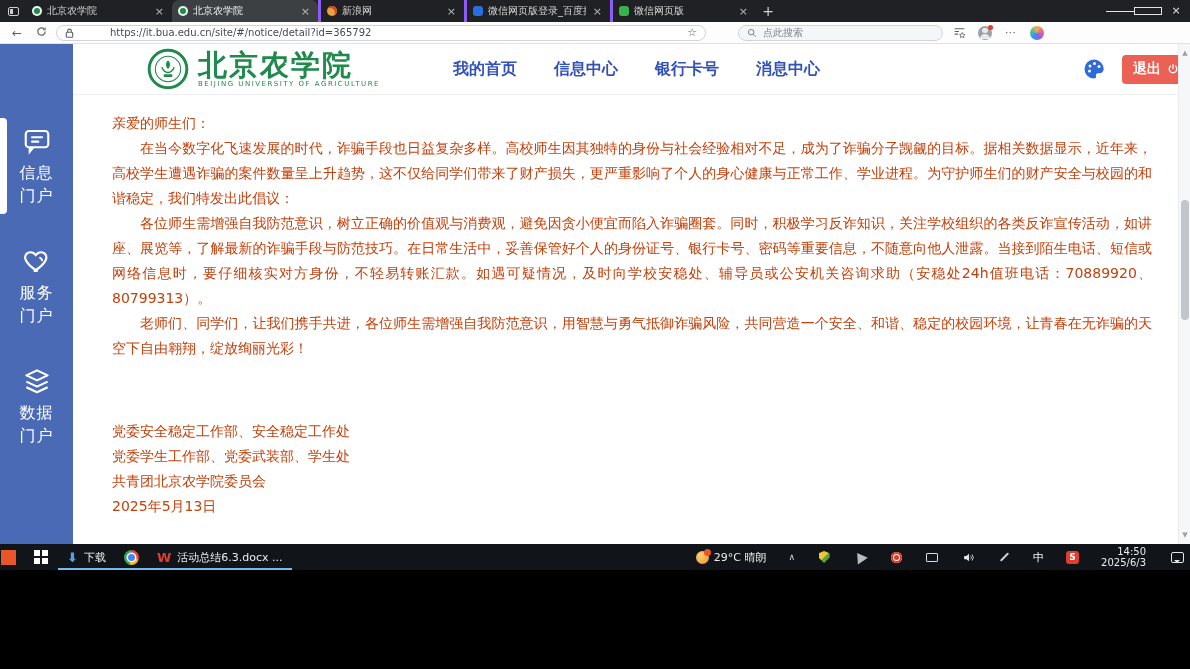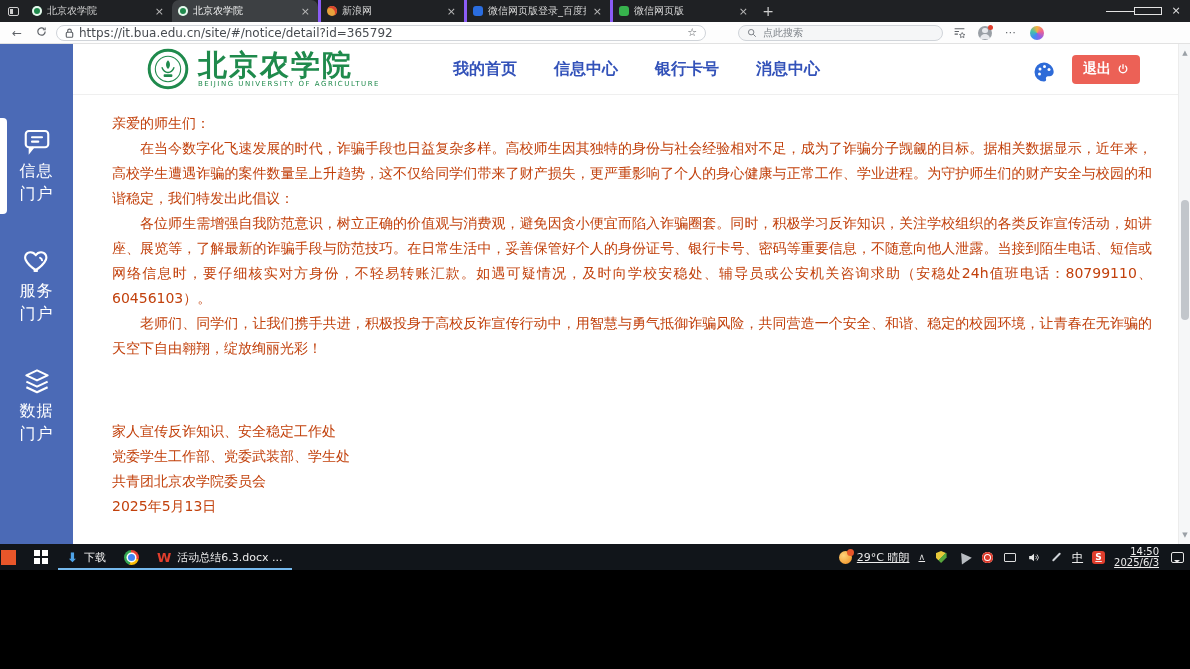--- a/index.html
+++ b/index.html
@@ -28,56 +28,56 @@
   .win-controls span { width:28px; text-align:center; font-size:11px; color:#e3e3e3; line-height:22px; }
   .minbar { display:inline-block; width:9px; height:1px; background:#e3e3e3; vertical-align:middle; }
   .restore-box { display:inline-block; width:8px; height:8px; border:1px solid #e3e3e3; vertical-align:middle; }
 
   
   .toolbar { height:22px; background:#fdfdfd; border-bottom:1px solid #e2e2e2; display:flex; align-items:center;
              gap:6px; padding:0 8px; flex:0 0 22px; }
   .nav-glyph { font-size:12px; color:#5f6368; width:18px; text-align:center; }
   .urlpill { height:16px; width:650px; border:1px solid #d0d4d9; border-radius:9px; background:#fff;
              display:flex; align-items:center; gap:5px; padding:0 8px; }
-  .url-text { font-size:12px; color:#474b50; flex:1; white-space:nowrap; overflow:hidden; }
+  .url-text { font-size:10px; color:#474b50; flex:1; white-space:nowrap; overflow:hidden;margin-left:31px; }
   .star { font-size:11px; color:#5f6368; }
   .searchpill { height:16px; width:205px; margin-left:26px; border:1px solid #d0d4d9; border-radius:9px; background:#f5f6f7;
                 display:flex; align-items:center; gap:6px; padding:0 8px; }
   .search-ph { font-size:10px; color:#7c8187; }
   .tb-icon { width:20px; display:flex; align-items:center; justify-content:center; }
   .avatar { width:14px; height:14px; border-radius:50%; background:#9aa0a6; position:relative; }
   .avatar::before { content:""; position:absolute; left:4.2px; top:2.4px; width:5.6px; height:5.6px; border-radius:50%; background:#e8eaed; }
   .avatar::after { content:""; position:absolute; left:2.4px; top:8.4px; width:9.2px; height:5px; border-radius:5px 5px 0 0; background:#e8eaed; }
   .avatar-dot { position:absolute; right:-1px; top:-1px; width:5px; height:5px; border-radius:50%; background:#e03e2d; }
   .dots { font-size:11px; color:#5f6368; letter-spacing:1px; }
   .copilot { width:14px; height:14px; border-radius:50%;
              background:conic-gradient(#f6b23c,#ef6292,#8f5fe8,#3f8cf3,#46c1a8,#f6b23c); }
 
   
   .viewport { flex:1; display:flex; position:relative; background:#fff; }
 
   .sidebar { width:73px; background:#4b6ab6; color:#fff; display:flex; flex-direction:column; align-items:center;
              padding-top:82px; gap:40px; flex:0 0 73px; }
   .side-item { position:relative; width:73px; display:flex; flex-direction:column; align-items:center; gap:2px; cursor:pointer; }
   .side-item svg { width:30px; height:30px; margin-bottom:4px; }
-  .side-label { font-size:16px; line-height:21px; letter-spacing:1px;font-family:Liberation Mono, monospace; }
+  .side-label { font-size:16px; line-height:21px; letter-spacing:1px; }
   .active-bar { position:absolute; left:0; top:-8px; width:7px; height:96px; background:#fff; border-radius:0 4px 4px 0; }
 
   .page { flex:1; display:flex; flex-direction:column; background:#fff; }
 
   
   .site-header { height:51px; display:flex; align-items:center; border-bottom:1px solid #efefef; padding-left:74px; flex:0 0 51px; }
   .logo { display:flex; align-items:center; gap:9px; }
   .logo svg { width:42px; height:42px; }
   .logo-text { display:flex; flex-direction:column; }
   .logo-cn { font-size:29px; line-height:30px; font-weight:700; color:#1f8a4c; letter-spacing:2px; font-family:"DejaVu Serif","Liberation Serif",serif; }
   .logo-en { font-size:7px; color:#1f8a4c; letter-spacing:1.5px; }
   .mainnav { display:flex; gap:37px; margin-left:73px; }
   .nav-item { font-size:16px; font-weight:700; color:#3352b9; cursor:pointer; }
-  .header-right { margin-left:auto; display:flex; align-items:flex-end; gap:16px; padding-right:50px; }
+  .header-right { margin-left:auto; display:flex; align-items:center; gap:16px; }
   .palette { width:24px; height:24px; }
   .logout-btn { background:#ec6156; color:#fff; font-size:14px; font-weight:700; border:none; border-radius:4px;
                 height:29px; padding:0 11px; display:flex; align-items:center; gap:6px; cursor:pointer; }
   .logout-btn svg { width:12px; height:12px; }
 
   
   .notice { flex:1; padding:16px 38px 0 39px; color:#c2410c; font-size:14px; line-height:25px; }
   .notice p { text-align:justify; }
   .salutation { text-indent:0; }
   .para { text-indent:2em; }
@@ -104,21 +104,21 @@
   .task-item .underline { position:absolute; bottom:0; left:0; right:0; height:2px; background:#76b9ed; }
   .task-item.active { background:rgba(255,255,255,.16); }
   .edge-ic { width:15px; height:15px; border-radius:50%; flex:0 0 15px;
              background:radial-gradient(circle at 32% 30%,#49d7c6,#1d93dd 55%,#0b62b8); }
   .dl-ic { color:#4ea3e8; font-weight:700; font-size:13px; }
   .chrome-ic { width:15px; height:15px; border-radius:50%; flex:0 0 15px; position:relative;
                background:conic-gradient(#ea4335 0 30%,#fbbc05 30% 55%,#34a853 55% 100%); }
   .chrome-ic::after { content:""; position:absolute; left:4px; top:4px; width:7px; height:7px; border-radius:50%;
                       background:#4285f4; box-shadow:0 0 0 1.5px #fff; }
   .wps-ic { color:#e03e2d; font-weight:700; font-size:13px; }
-  .tray { margin-left:auto; display:flex; align-items:center; gap:9px; padding-right:6px;text-decoration:underline; }
+  .tray { margin-left:auto; display:flex; align-items:center; gap:22px; padding-right:6px; }
   .weather { display:flex; align-items:center; gap:5px; }
   .sun { width:13px; height:13px; border-radius:50%; background:radial-gradient(circle at 35% 35%,#ffd27a,#f08c1c); position:relative; }
   .sun::after { content:""; position:absolute; right:-2px; top:-2px; width:7px; height:7px; border-radius:50%; background:#e8562a; }
   .chev { font-size:9px; color:#dcdcdc; }
   .tray-ic { width:14px; height:14px; display:flex; align-items:center; justify-content:center; }
   .shield-ic { width:11px; height:12px; background:linear-gradient(135deg,#e8c93a 50%,#57a63c 50%); clip-path:polygon(50% 0,100% 18%,100% 55%,50% 100%,0 55%,0 18%); }
   .fan-ic { width:0; height:0; border-left:6px solid transparent; border-right:6px solid transparent; border-bottom:10px solid #b9bdc2; transform:rotate(-35deg); }
   .redc-ic { width:11px; height:11px; border-radius:50%; background:#d93a2b; box-shadow:inset 0 0 0 2px #d93a2b, inset 0 0 0 3px #fff; }
   .mon-ic { width:12px; height:9px; border:1.3px solid #dcdcdc; border-radius:1px; }
   .pen-ic { width:11px; height:2px; background:#cfd3d8; transform:rotate(-45deg); border-radius:1px; }
@@ -282,24 +282,24 @@
               <path d="M12 3.5v7.5"></path>
                 <path d="M7 6.2a7.6 7.6 0 1 0 10 0"></path>
             </svg>
           </button>
         </div>
       </header>
 
       <main class="notice">
         <p class="salutation">亲爱的师生们：</p>
         <p class="para">在当今数字化飞速发展的时代，诈骗手段也日益复杂多样。高校师生因其独特的身份与社会经验相对不足，成为了诈骗分子觊觎的目标。据相关数据显示，近年来，高校学生遭遇诈骗的案件数量呈上升趋势，这不仅给同学们带来了财产损失，更严重影响了个人的身心健康与正常工作、学业进程。为守护师生们的财产安全与校园的和谐稳定，我们特发出此倡议：</p>
-        <p class="para">各位师生需增强自我防范意识，树立正确的价值观与消费观，避免因贪小便宜而陷入诈骗圈套。同时，积极学习反诈知识，关注学校组织的各类反诈宣传活动，如讲座、展览等，了解最新的诈骗手段与防范技巧。在日常生活中，妥善保管好个人的身份证号、银行卡号、密码等重要信息，不随意向他人泄露。当接到陌生电话、短信或网络信息时，要仔细核实对方身份，不轻易转账汇款。如遇可疑情况，及时向学校安稳处、辅导员或公安机关咨询求助（安稳处24h值班电话：80799110、60456103）。</p>
-        <p class="para">老师们、同学们，让我们携手共进，积极投身于高校反诈宣传行动中，用智慧与勇气抵御诈骗风险，共同营造一个安全、和谐、稳定的校园环境，让青春在无诈骗的天空下自由翱翔，绽放绚丽光彩！</p>
+        <p class="para">各位师生需增强自我防范意识，树立正确的价值观与消费观，避免因贪小便宜而陷入诈骗圈套。同时，积极学习反诈知识，关注学校组织的各类反诈宣传活动，如讲座、展览等，了解最新的诈骗手段与防范技巧。在日常生活中，妥善保管好个人的身份证号、银行卡号、密码等重要信息，不随意向他人泄露。当接到陌生电话、短信或网络信息时，要仔细核实对方身份，不轻易转账汇款。如遇可疑情况，及时向学校安稳处、辅导员或公安机关咨询求助（安稳处24h值班电话：70889920、80799313）。</p>
+        <p class="para">老师们、同学们，让我们携手共进，各位师生需增强自我防范意识，用智慧与勇气抵御诈骗风险，共同营造一个安全、和谐、稳定的校园环境，让青春在无诈骗的天空下自由翱翔，绽放绚丽光彩！</p>
         <div class="sig-block">
-          <p class="sig-0">家人宣传反诈知识、安全稳定工作处</p>
+          <p class="sig-0">党委安全稳定工作部、安全稳定工作处</p>
           <p class="sig-1">党委学生工作部、党委武装部、学生处</p>
           <p class="sig-2">共青团北京农学院委员会</p>
           <p class="sig-3">2025年5月13日</p>
         </div>
       </main>
     </div>
 
     <div class="vscroll">
       <div class="arr up">▲</div>
       <div class="thumb"></div>

